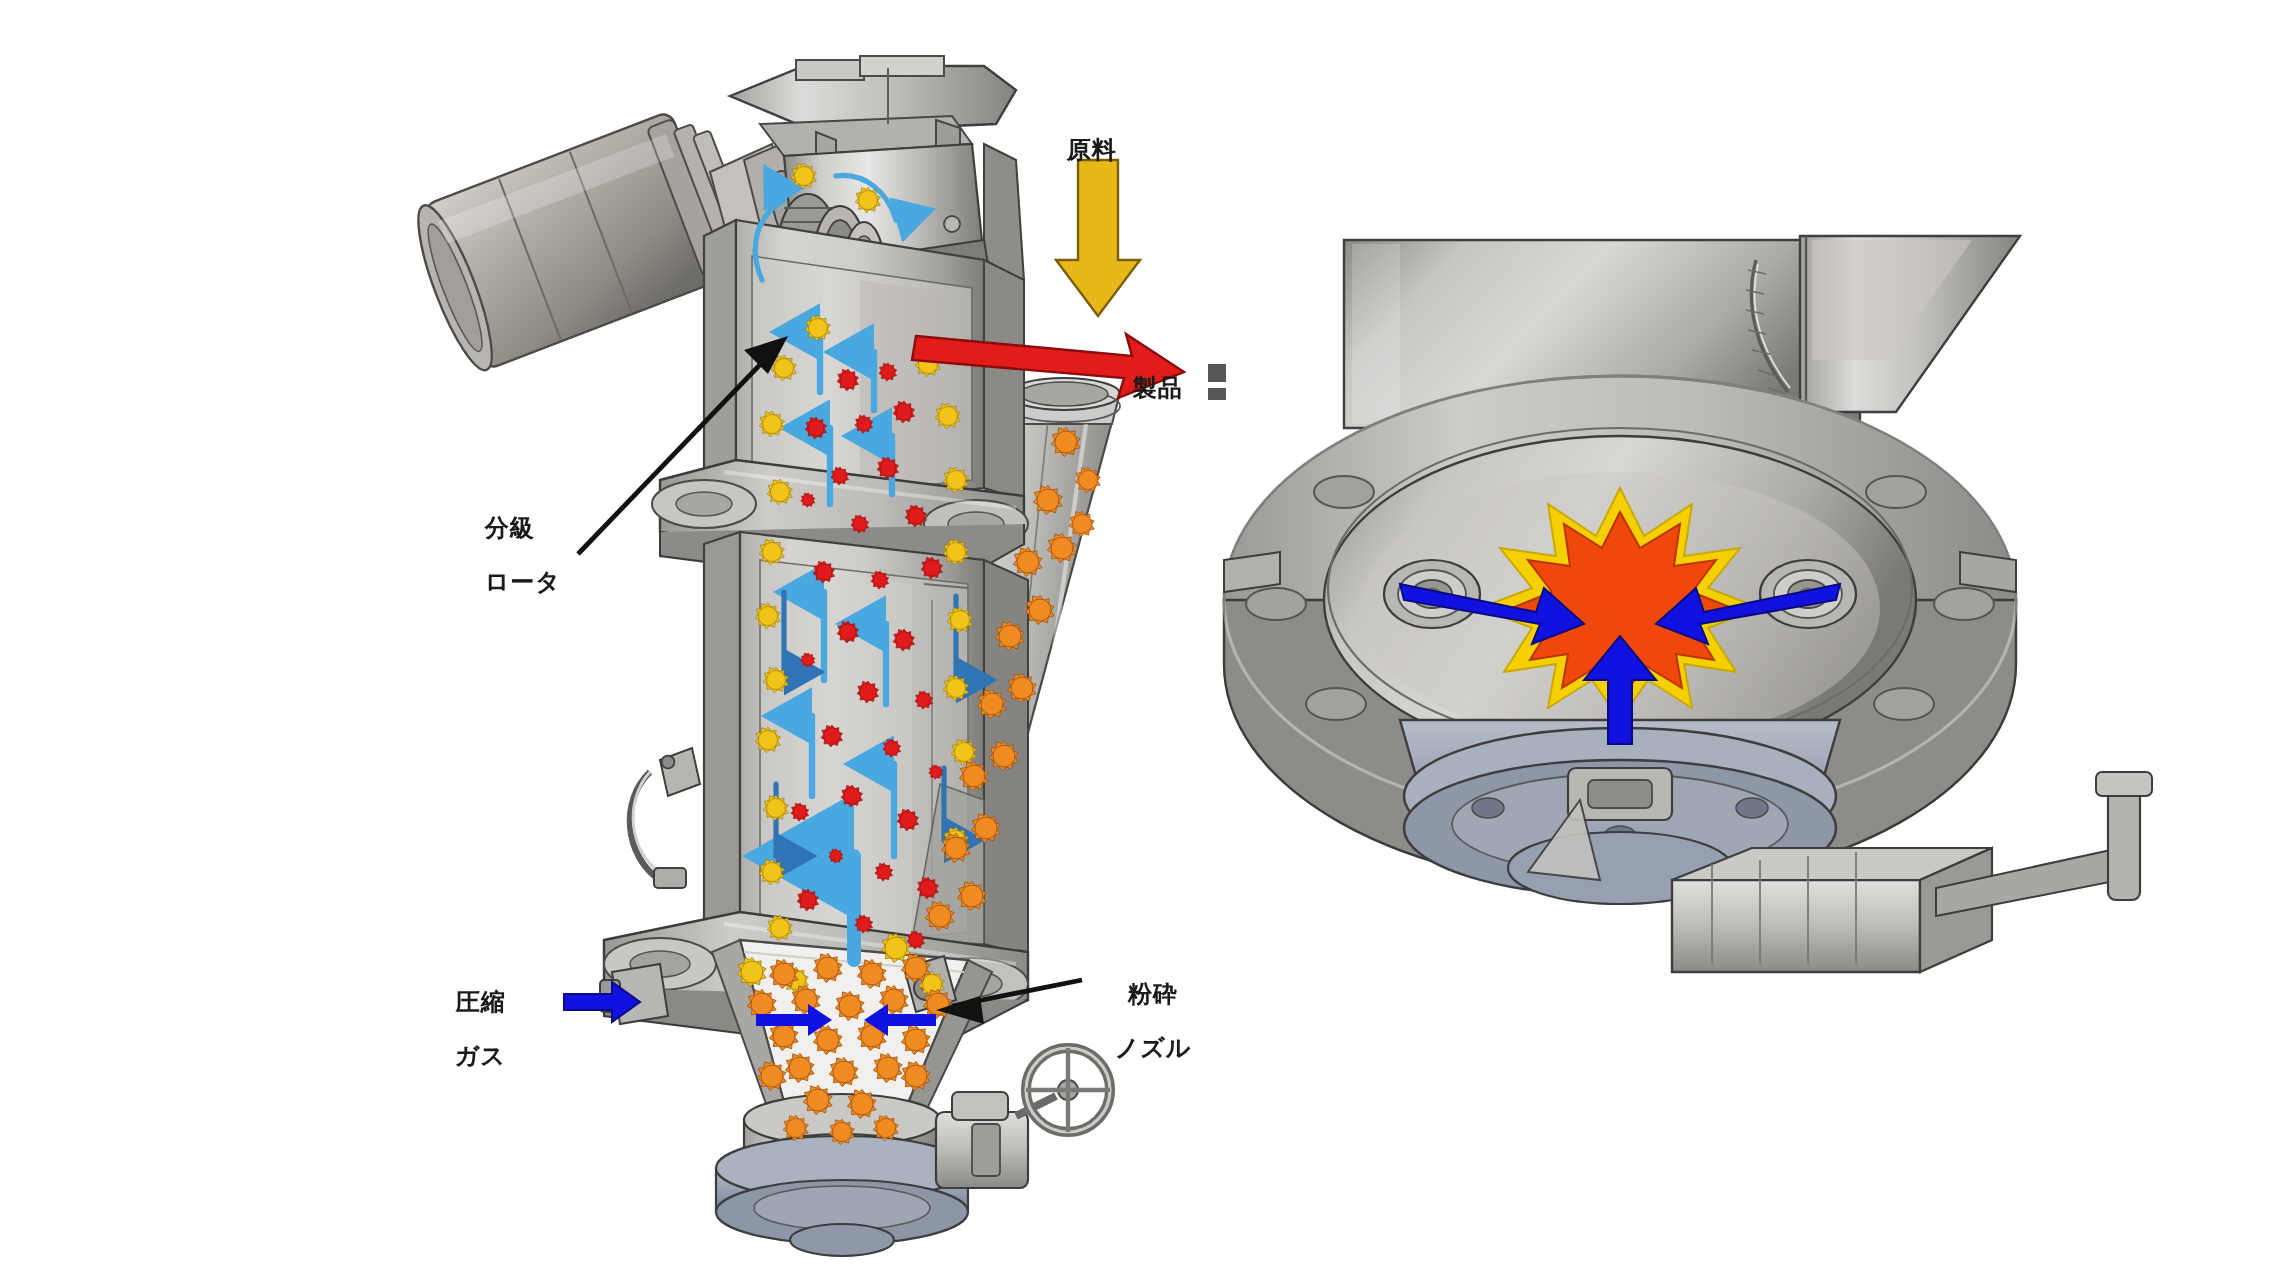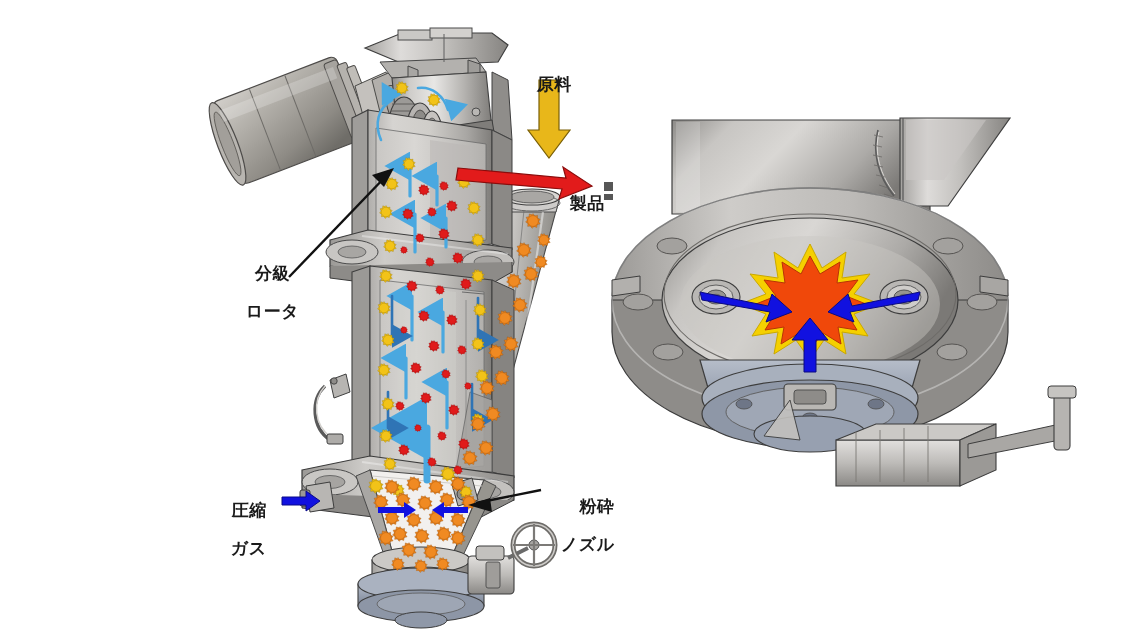--- a/index.html
+++ b/index.html
@@ -1,21 +1,21 @@
 <!DOCTYPE html>
 <html lang="ja"><head>
 <meta charset="utf-8">
 <title>Jet Mill Cutaway Diagram</title>
 <style>
   html,body{margin:0;padding:0;background:#ffffff;}
   body{width:1136px;height:640px;overflow:hidden;
        font-family:"DejaVu Sans","Liberation Sans",sans-serif;}
   #stage{position:relative;width:1136px;height:640px;background:#fff;}
   .lbl{position:absolute;color:#1a1a1a;font-weight:700;line-height:1.12;
-       letter-spacing:.5px;white-space:pre;font-size:17px;}
+       letter-spacing:.5px;white-space:pre;font-size:12px;}
   svg{display:block;}
   .abs{position:absolute;left:0;top:0;}
 </style>
 </head>
 <body>
 
 <div id="stage">
 
 <svg class="abs" width="1136" height="640" viewBox="0 0 1136 640">
   <defs>
@@ -540,36 +540,36 @@
       </g>
     </g>
 
     <g opacity=".85">
       <rect x="604" y="182" width="9" height="9" fill="#3a3a3a"></rect>
       <rect x="604" y="194" width="9" height="6" fill="#3a3a3a"></rect>
     </g>
   </g>
 </svg>
 
-<div class="lbl" style="left:233px; top:245px; text-align:center;">
+<div class="lbl" style="left:233px; top:245px; text-align:left;">
   <span>分級</span><br>
   <span>ロータ</span>
 </div>
 
 <div class="lbl" style="left:524px; top:56px;">
   <span>原料</span>
 </div>
 
 <div class="lbl" style="left:557px; top:175px;">
   <span>製品</span>
 </div>
 
 <div class="lbl" style="left:218px; top:482px; text-align:right;">
   <span>圧縮</span><br>
   <span>ガス</span>
 </div>
 
-<div class="lbl" style="left:548px; top:478px; text-align:right;">
+<div class="lbl" style="left:548px; top:478px; text-align:center;">
   <span>粉砕</span><br>
   <span>ノズル</span>
 </div>
 
 </div>
 
 </body></html>

